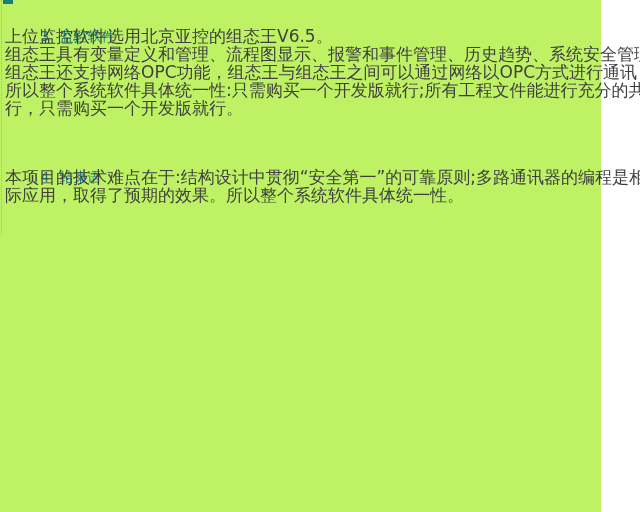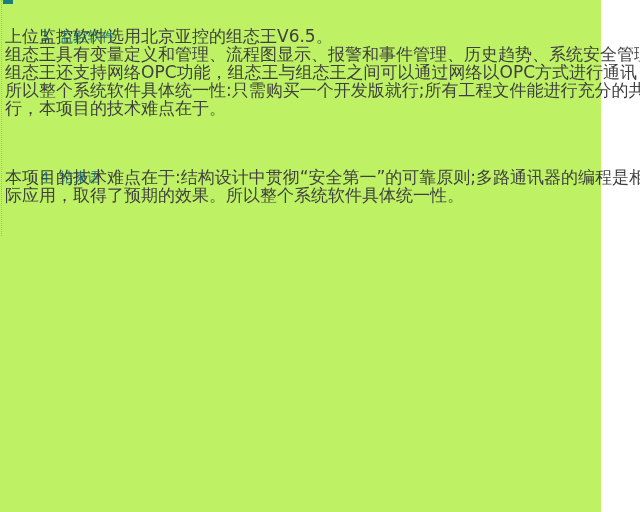--- a/index.html
+++ b/index.html
@@ -73,21 +73,21 @@
   <div class="content">
 
     <div class="sec1">
       <div class="heading">
         <span class="num">3</span><span class="title">监控软件</span>
       </div>
       <div class="line">上位监控软件选用北京亚控的组态王V6.5。</div>
       <div class="line">组态王具有变量定义和管理、流程图显示、报警和事件管理、历史趋势、系统安全管理功能，报表系统等基本功能。</div>
       <div class="line">组态王还支持网络OPC功能，组态王与组态王之间可以通过网络以OPC方式进行通讯，同样其他OPCclient/OPCserver也</div>
       <div class="line">所以整个系统软件具体统一性:只需购买一个开发版就行;所有工程文件能进行充分的共享。六台操作站完全独立运</div>
-      <div class="line">行，本项目的技术难点在于。</div>
+      <div class="line">行，只需购买一个开发版就行。</div>
     </div>
 
     <div class="sec2">
       <div class="heading">
         <span class="num">4</span><span class="title">结束语</span>
       </div>
       <div class="line">本项目的技术难点在于:结构设计中贯彻“安全第一”的可靠原则;多路通讯器的编程是相对复杂的工作。通过现场实</div>
       <div class="line">际应用，取得了预期的效果。所以整个系统软件具体统一性。</div>
     </div>
 

